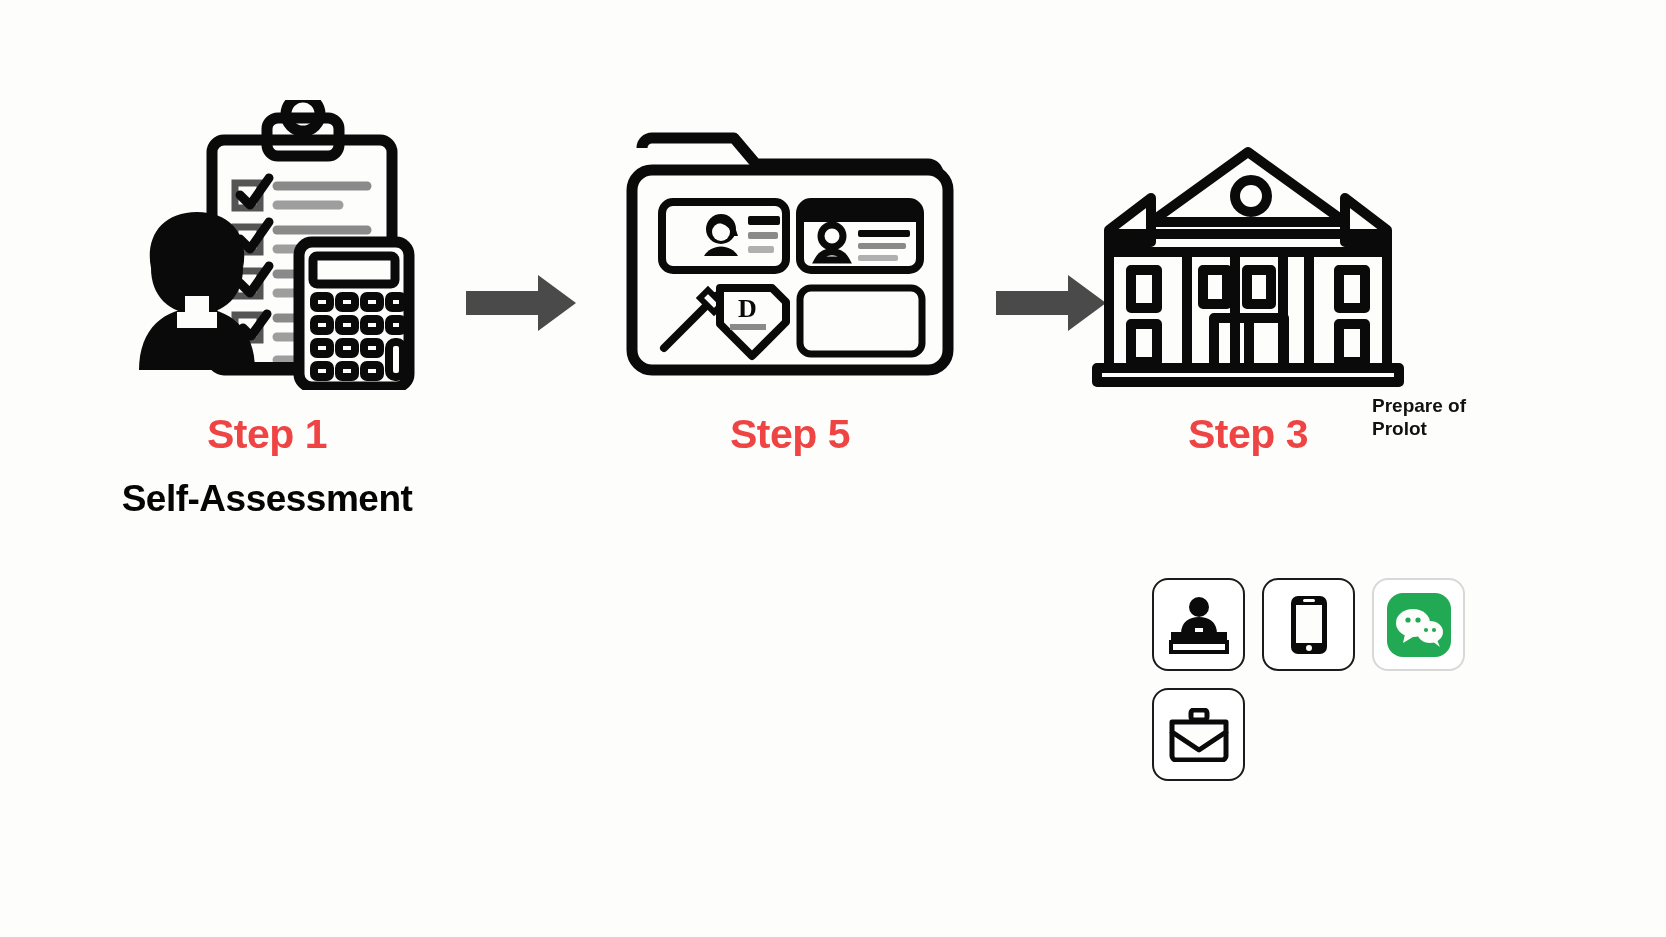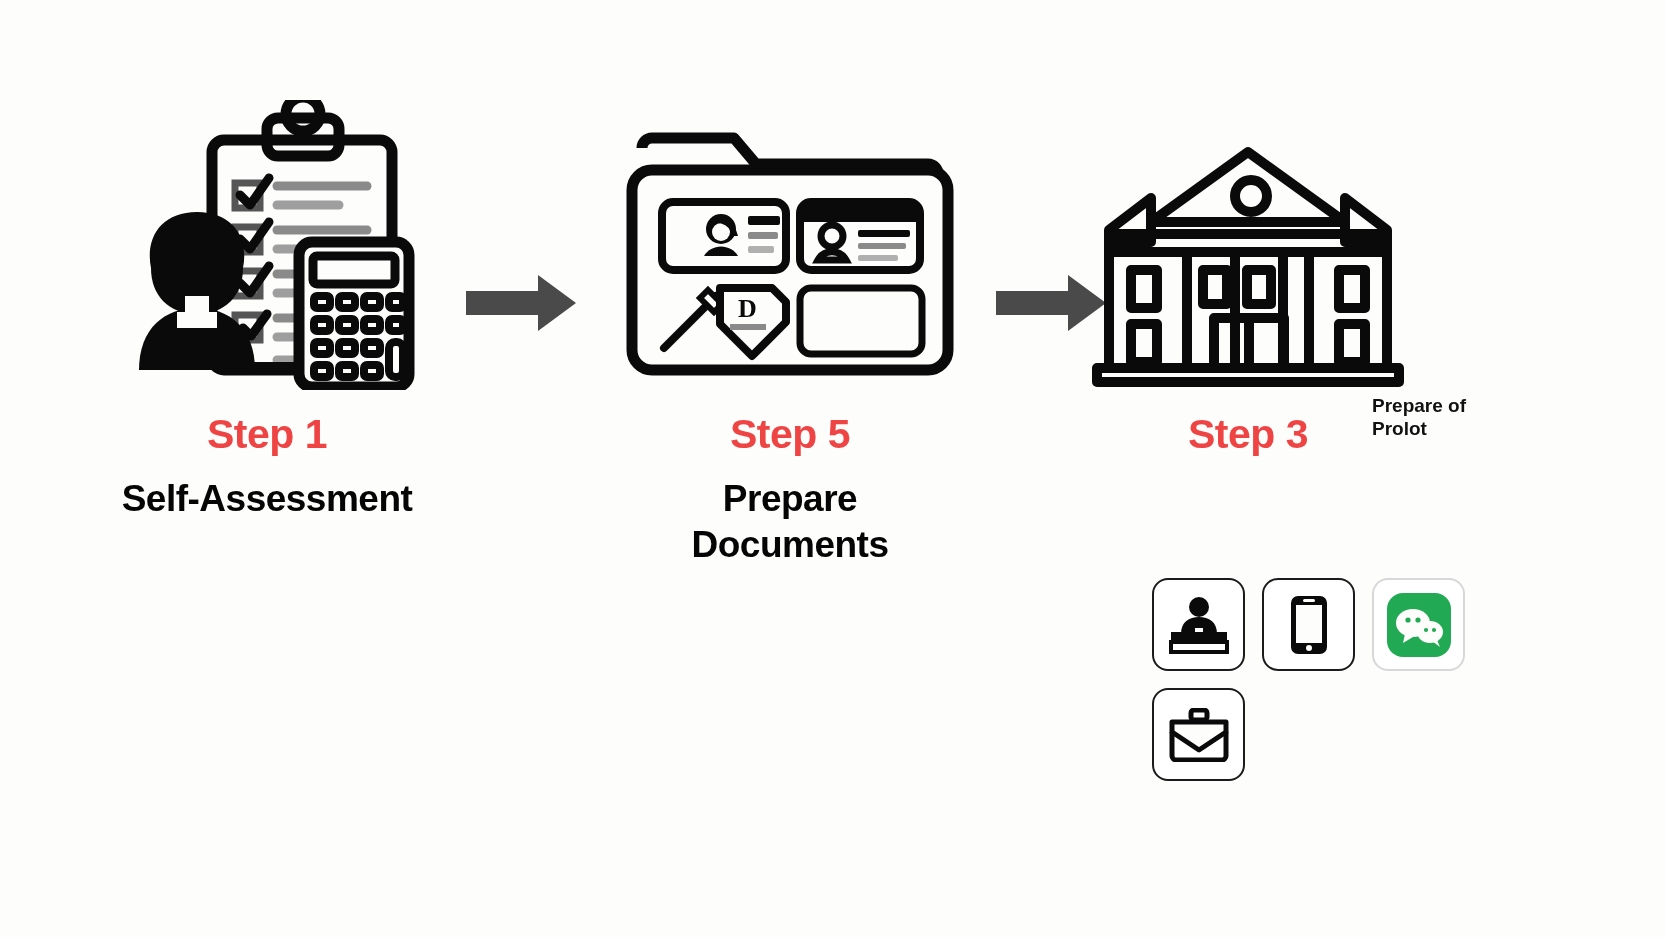--- a/index.html
+++ b/index.html
@@ -209,21 +209,20 @@
           <rect x="180" y="178" width="122" height="66" rx="11" fill="#fdfdfc" stroke="#0a0a0a" stroke-width="7"></rect>
         </g>
       </svg>
 
       <div style="position:absolute;left:777px;top:304px;width:112px;font-size:19px;font-weight:bold;color:#111;line-height:1.22;">
         <div>Prepare of</div>
         <div>Prolot</div>
       </div>
     </div>
     <div class="step-title">Step 5</div>
-    <div class="step-sub" style="max-width:260px;">Prepare Documents</div>
   </div>
 
   <div class="arrow" style="left:996px;">
     <svg width="110" height="56" viewBox="0 0 110 56">
       <polygon points="0,16 72,16 72,0 110,28 72,56 72,40 0,40" fill="#4a4a4a"></polygon>
     </svg>
   </div>
 
   <div class="step" style="left:1053px;">
     <div class="icon-box">

